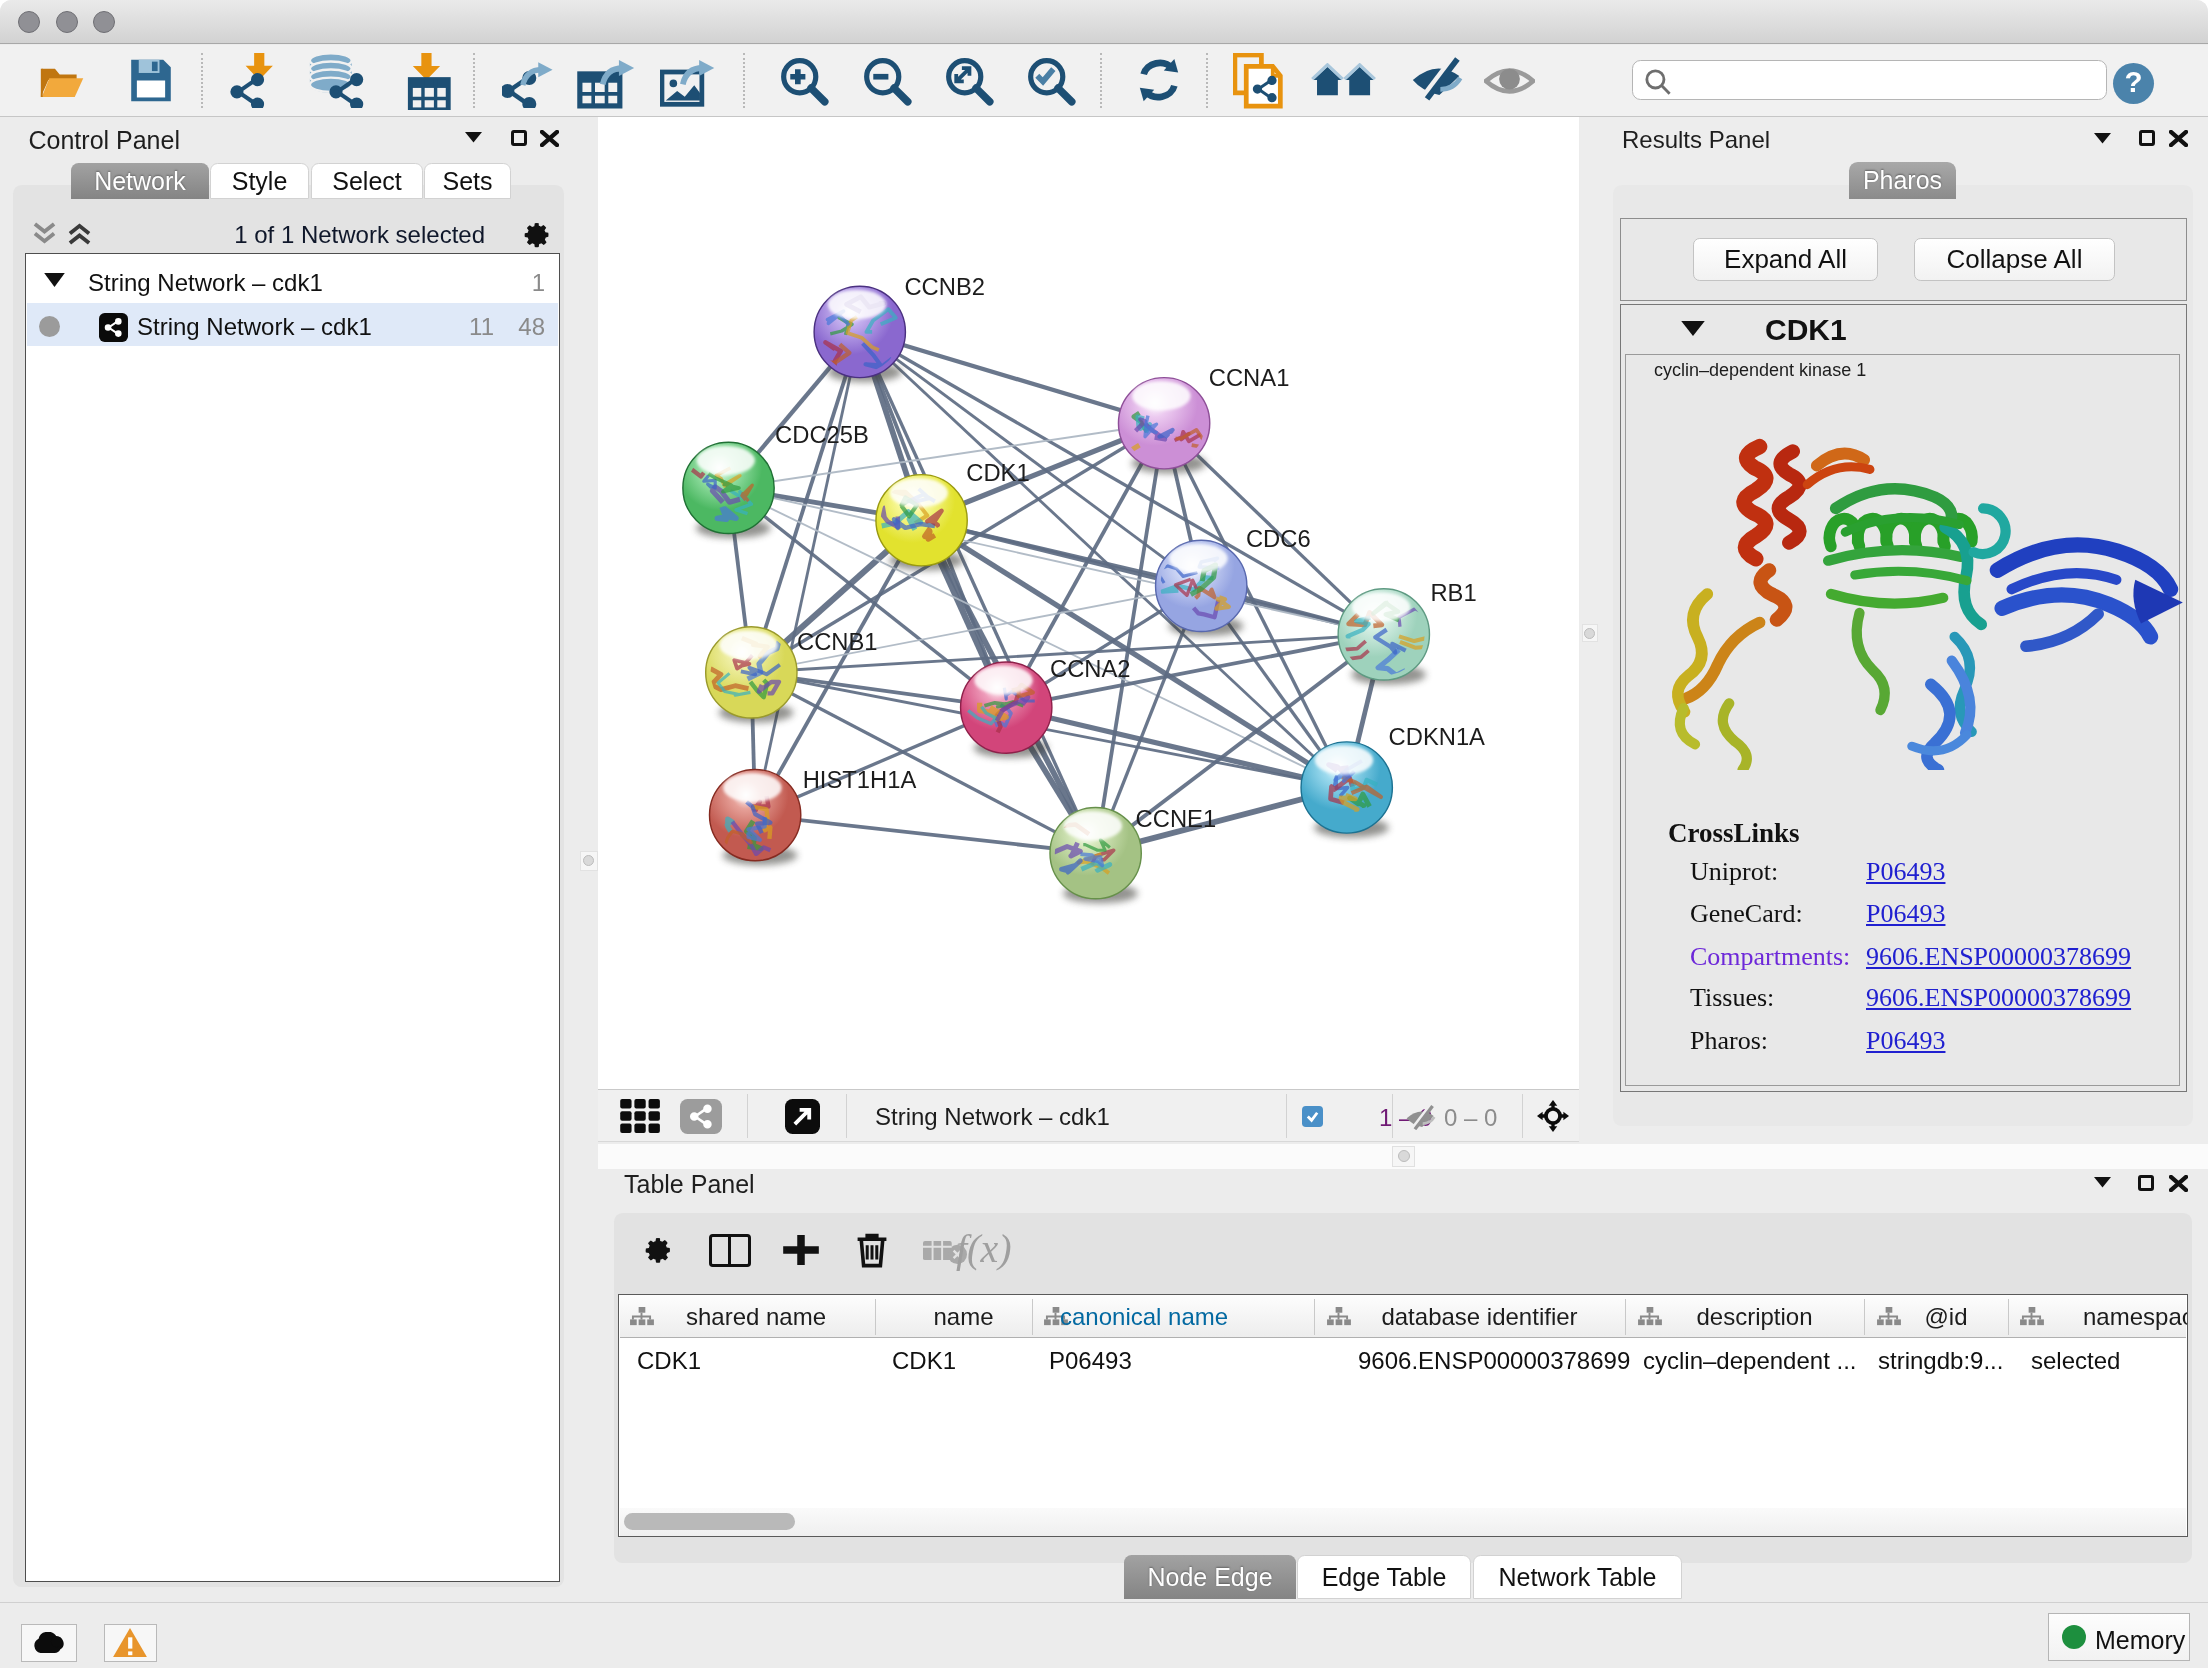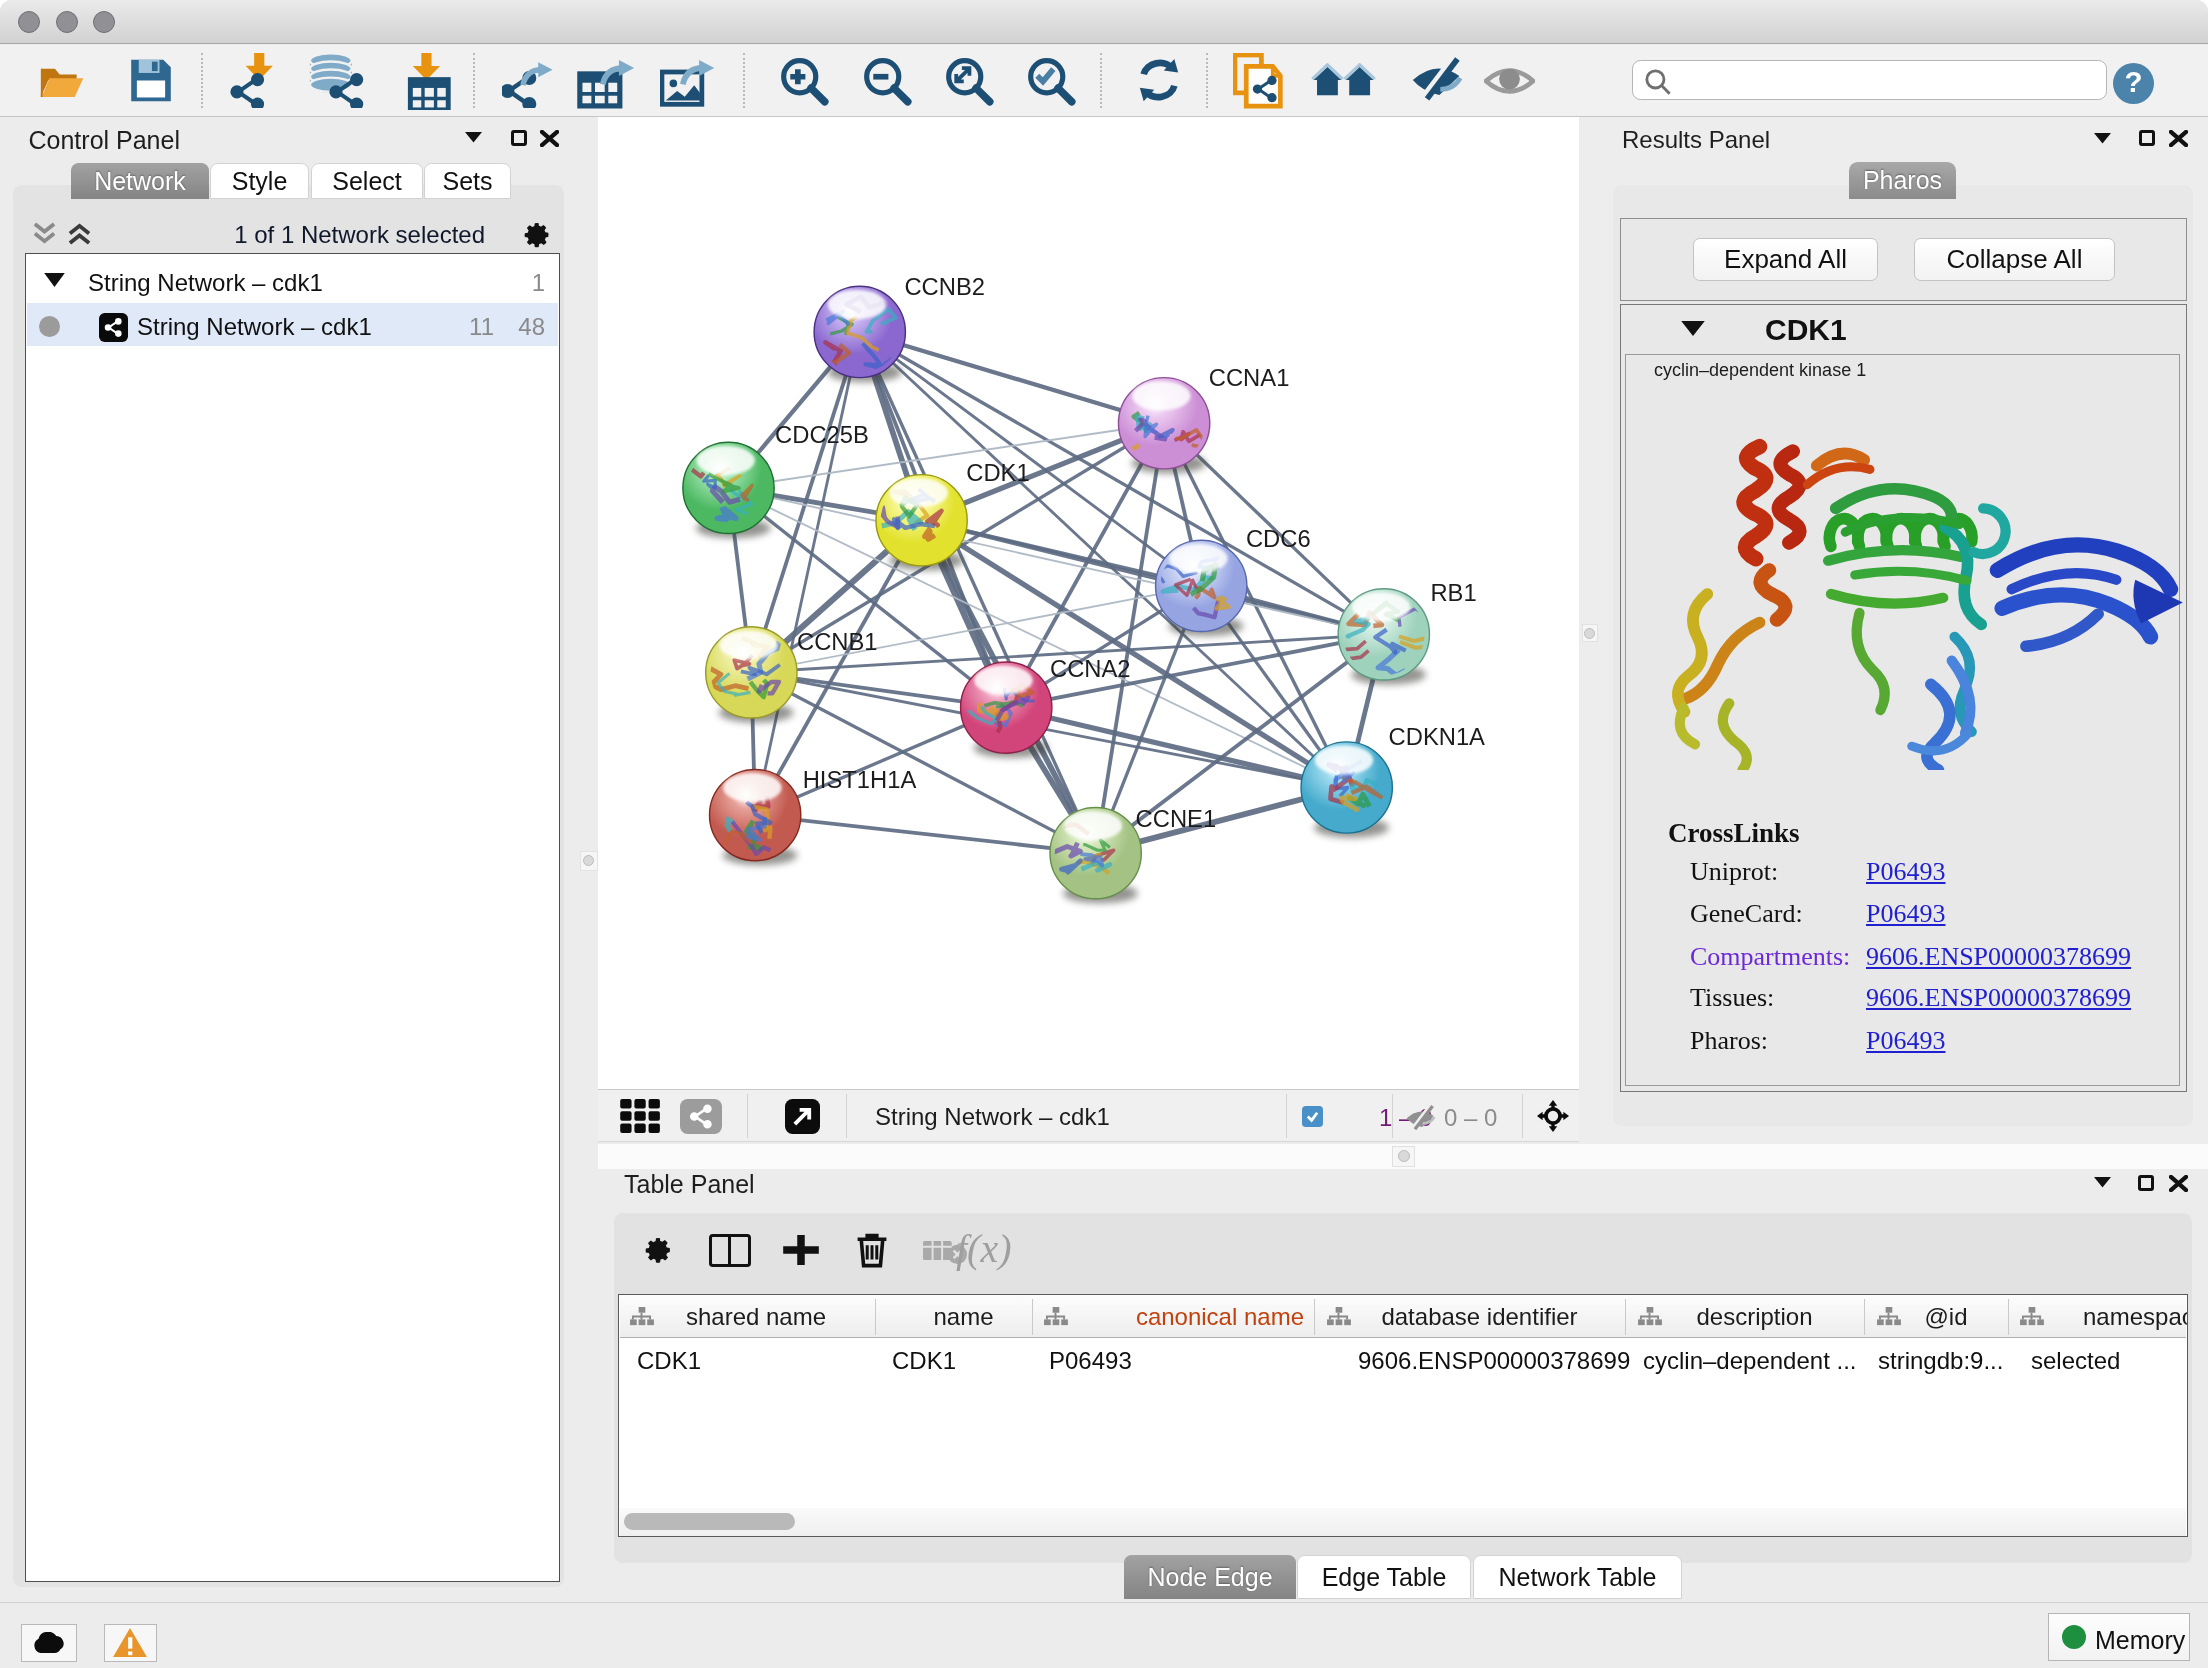--- a/index.html
+++ b/index.html
@@ -692,21 +692,21 @@
     <div class="abs" style="left:875px;top:1299px;width:0;height:36px;border-left:1.9px solid #c9c9c9"></div>
     <div class="abs" style="left:904px;top:1303px;width:119px;text-align:center;font-size:24px;color:#1c1c1c;overflow:hidden;white-space:nowrap">name</div>
     <div class="abs" style="left:1032px;top:1299px;width:0;height:36px;border-left:1.9px solid #c9c9c9"></div>
     <svg style="position:absolute;left:1043px;top:1307px" width="25" height="21" viewBox="0 0 26 22">
       <rect x="10" y="0" width="7" height="6" fill="#8a8a8a"></rect>
       <rect x="1" y="13" width="7" height="6" fill="#8a8a8a"></rect>
       <rect x="10" y="13" width="7" height="6" fill="#8a8a8a"></rect>
       <rect x="19" y="13" width="7" height="6" fill="#8a8a8a"></rect>
       <path d="M13 6 v4 M4 13 v-3 h18 v3 M13 9 v4" stroke="#8a8a8a" stroke-width="2" fill="none"></path>
     </svg>
-    <div class="abs" style="left:1060px;top:1303px;width:244px;text-align:right;font-size:24px;color:#c2410c;overflow:hidden;white-space:nowrap">canonical name</div>
+    <div class="abs" style="left:1060px;top:1303px;width:244px;text-align:left;font-size:24px;color:#0369a1;overflow:hidden;white-space:nowrap">canonical name</div>
     <div class="abs" style="left:1314px;top:1299px;width:0;height:36px;border-left:1.9px solid #c9c9c9"></div>
     <svg style="position:absolute;left:1326px;top:1307px" width="25" height="21" viewBox="0 0 26 22">
       <rect x="10" y="0" width="7" height="6" fill="#8a8a8a"></rect>
       <rect x="1" y="13" width="7" height="6" fill="#8a8a8a"></rect>
       <rect x="10" y="13" width="7" height="6" fill="#8a8a8a"></rect>
       <rect x="19" y="13" width="7" height="6" fill="#8a8a8a"></rect>
       <path d="M13 6 v4 M4 13 v-3 h18 v3 M13 9 v4" stroke="#8a8a8a" stroke-width="2" fill="none"></path>
     </svg>
     <div class="abs" style="left:1343px;top:1303px;width:273px;text-align:center;font-size:24px;color:#1c1c1c;overflow:hidden;white-space:nowrap">database identifier</div>
     <div class="abs" style="left:1625px;top:1299px;width:0;height:36px;border-left:1.9px solid #c9c9c9"></div>

